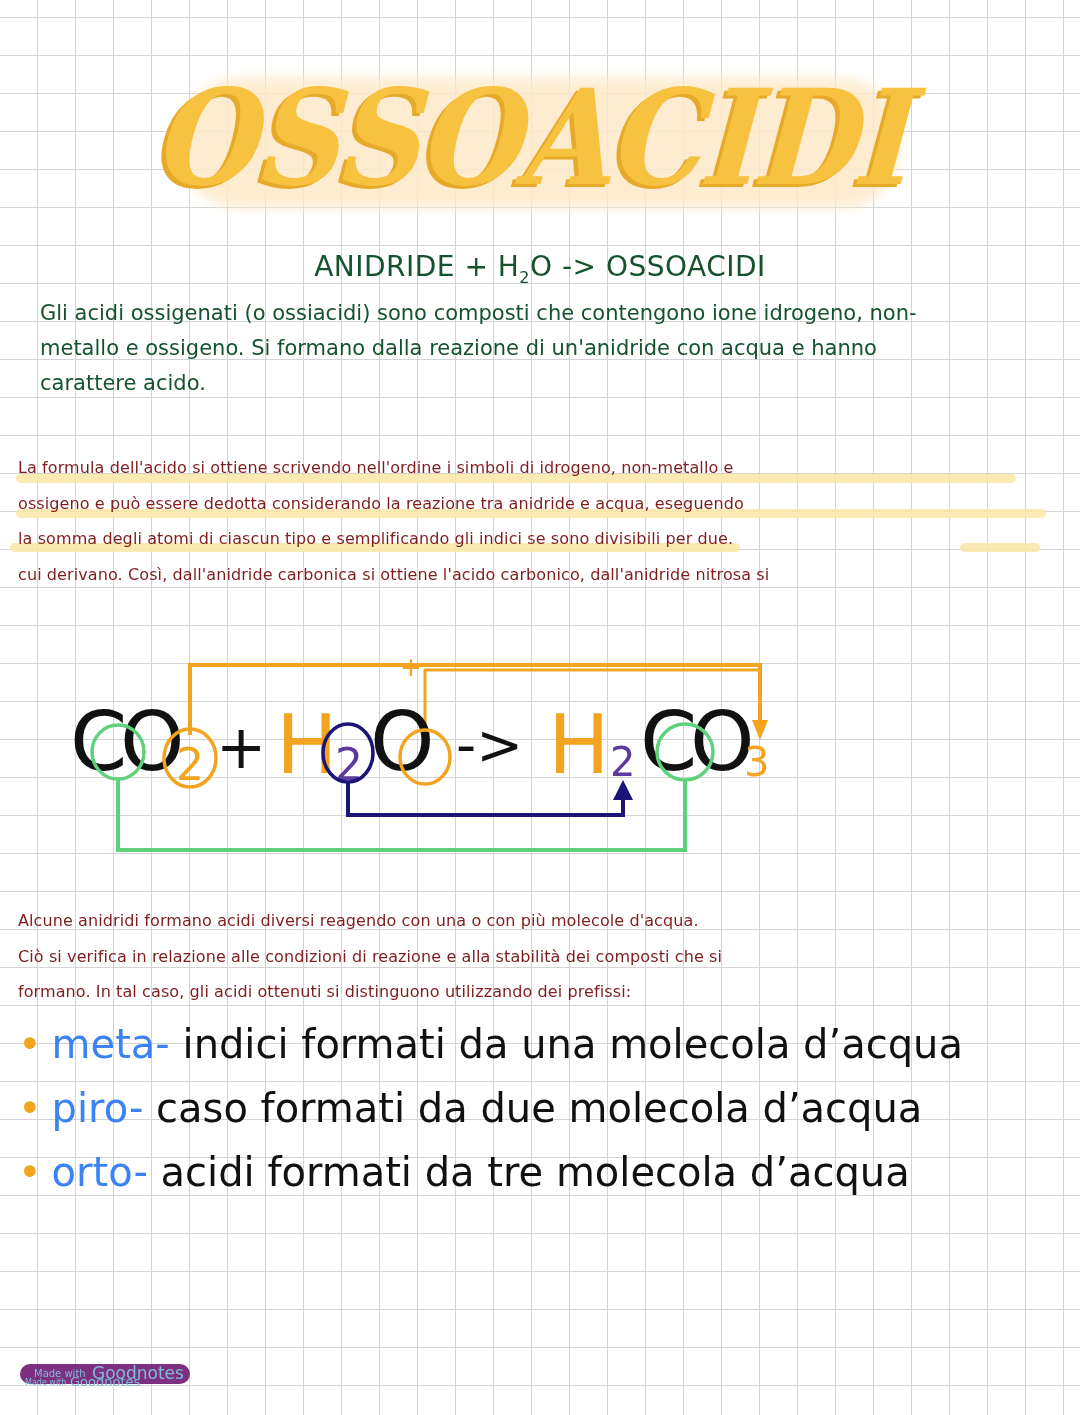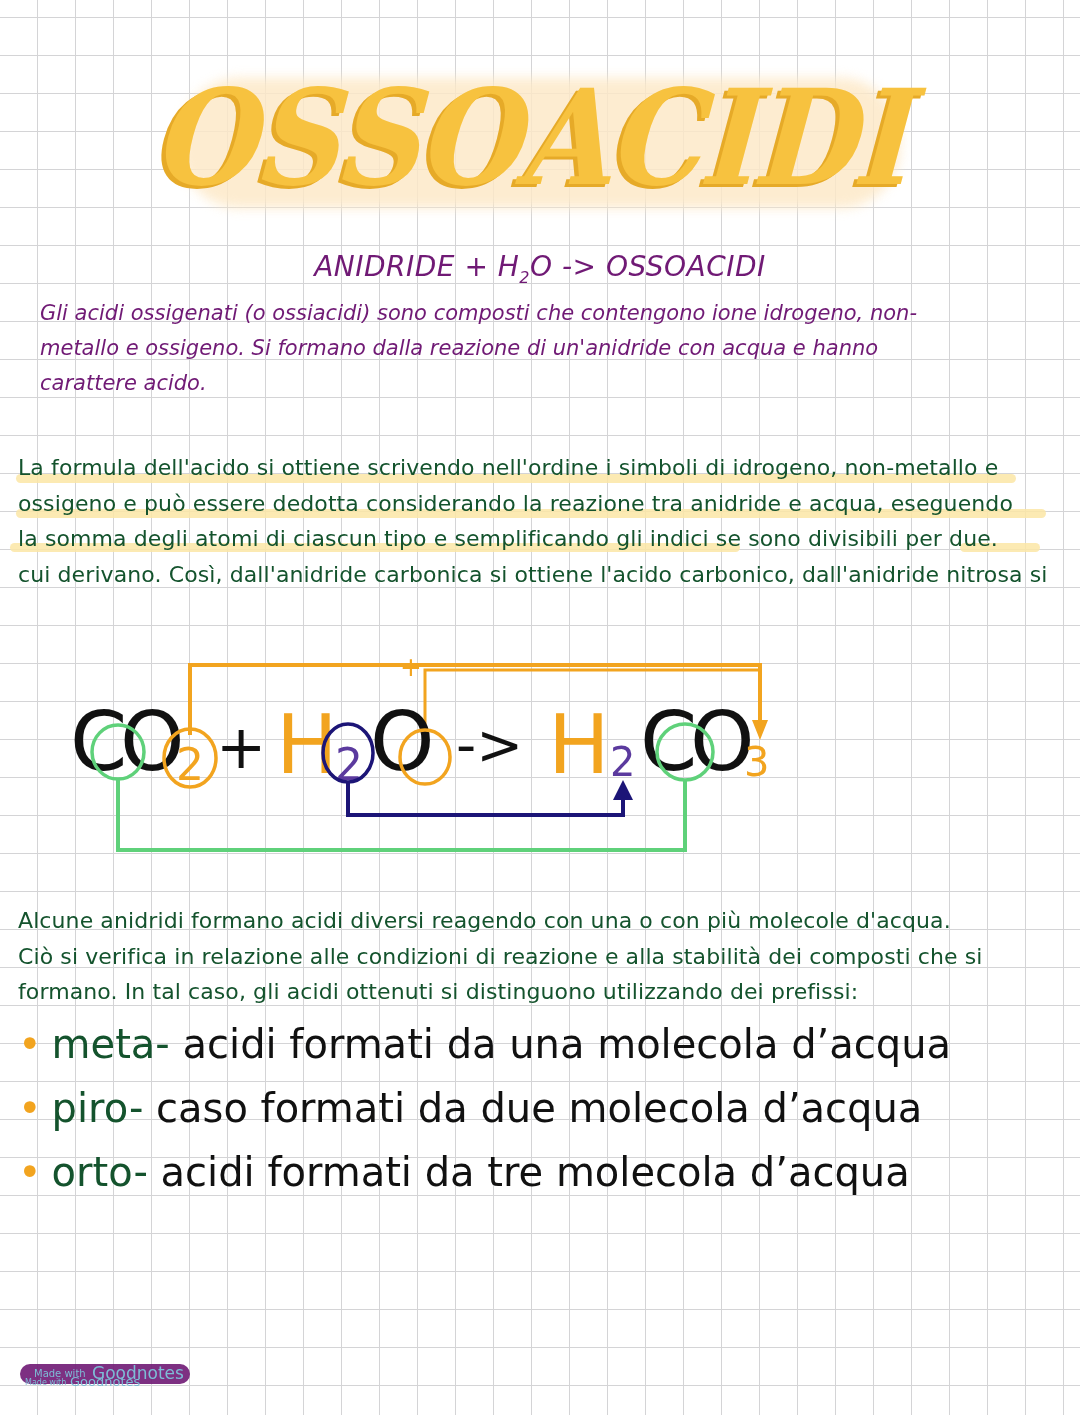--- a/index.html
+++ b/index.html
@@ -21,43 +21,43 @@
   .title .glow {
     position: absolute; left: 30px; top: 20px; width: 720px; height: 130px;
     background: #fde9c8; border-radius: 60px; filter: blur(6px); opacity: 0.85;
   }
   .title .txt {
     position: relative; font-family: "DejaVu Serif", serif; font-style: italic; font-weight: bold;
     font-size: 118px; line-height: 160px; color: #f7c23f; letter-spacing: -2px;
     text-shadow: -4px 3px 0 #e6aa28;
     transform: scaleY(1.12) skewX(-6deg);
   }
-  .red { color: #701a75; font-style: italic; }
+  .red { color: #14532d; }
   .eq-title {
     left: 0; width: 1080px; top: 250px; text-align: center;
     font-family: "DejaVu Sans", sans-serif; font-size: 28px; letter-spacing: 0.5px;
   }
   .red-para {
     left: 40px; width: 1000px; top: 296px; text-align: left;
     font-size: 21px; line-height: 35px;
   }
   .body-para {
     left: 18px; width: 1060px; top: 450px;
-    font-size: 22px; line-height: 35.5px; color: #14532d; letter-spacing: 0.1px;
+    font-size: 16px; line-height: 35.5px; color: #7f1d1d; letter-spacing: 0.1px;
   }
   .hl {
     position: absolute; height: 9px; background: #fbe6a6; opacity: 0.85; border-radius: 5px;
   }
   .para2 { top: 903px; }
   .bullets {
     left: 18px; top: 1012px; width: 1000px;
     font-size: 40px; line-height: 64px; color: #111;
   }
   .bullets .dot { color: #f2a41f; margin-right: 10px; }
-  .bullets .pre { color: #14532d; }
+  .bullets .pre { color: #3b82f6; }
   .badge {
     left: 20px; top: 1364px; width: 170px; height: 20px;
     background: #701a75; border-radius: 14px; opacity: 0.9;
   }
   .badge .a { position: absolute; left: 14px; top: 4px; font-size: 10px; color: #6fb6d2; }
   .badge .b { position: absolute; left: 72px; top: -1px; font-size: 17px; color: #6fb6d2; }
   .badge .c { position: absolute; left: 5px; top: 14px; font-size: 8px; color: #6fb6d2; }
   .badge .d { position: absolute; left: 50px; top: 10px; font-size: 13px; color: #6fb6d2; }
   svg text { font-family: "DejaVu Sans", sans-serif; }
 </style>
@@ -126,21 +126,21 @@
 
 <div class="abs body-para para2">
   <div>Alcune anidridi formano acidi diversi reagendo con una o con più molecole d'acqua.</div>
   <div>Ciò si verifica in relazione alle condizioni di reazione e alla stabilità dei composti che si</div>
   <div>formano. In tal caso, gli acidi ottenuti si distinguono utilizzando dei prefissi:</div>
 </div>
 
 <div class="abs bullets">
   <div>
     <span class="dot">•</span><span class="pre">meta-</span>
-    <span>acidi formati da una molecola d’acqua</span>
+    <span>indici formati da una molecola d’acqua</span>
   </div>
   <div>
     <span class="dot">•</span><span class="pre">piro-</span>
     <span> caso formati da due molecola d’acqua</span>
   </div>
   <div>
     <span class="dot">•</span><span class="pre">orto-</span>
     <span>acidi formati da tre molecola d’acqua</span>
   </div>
 </div>

